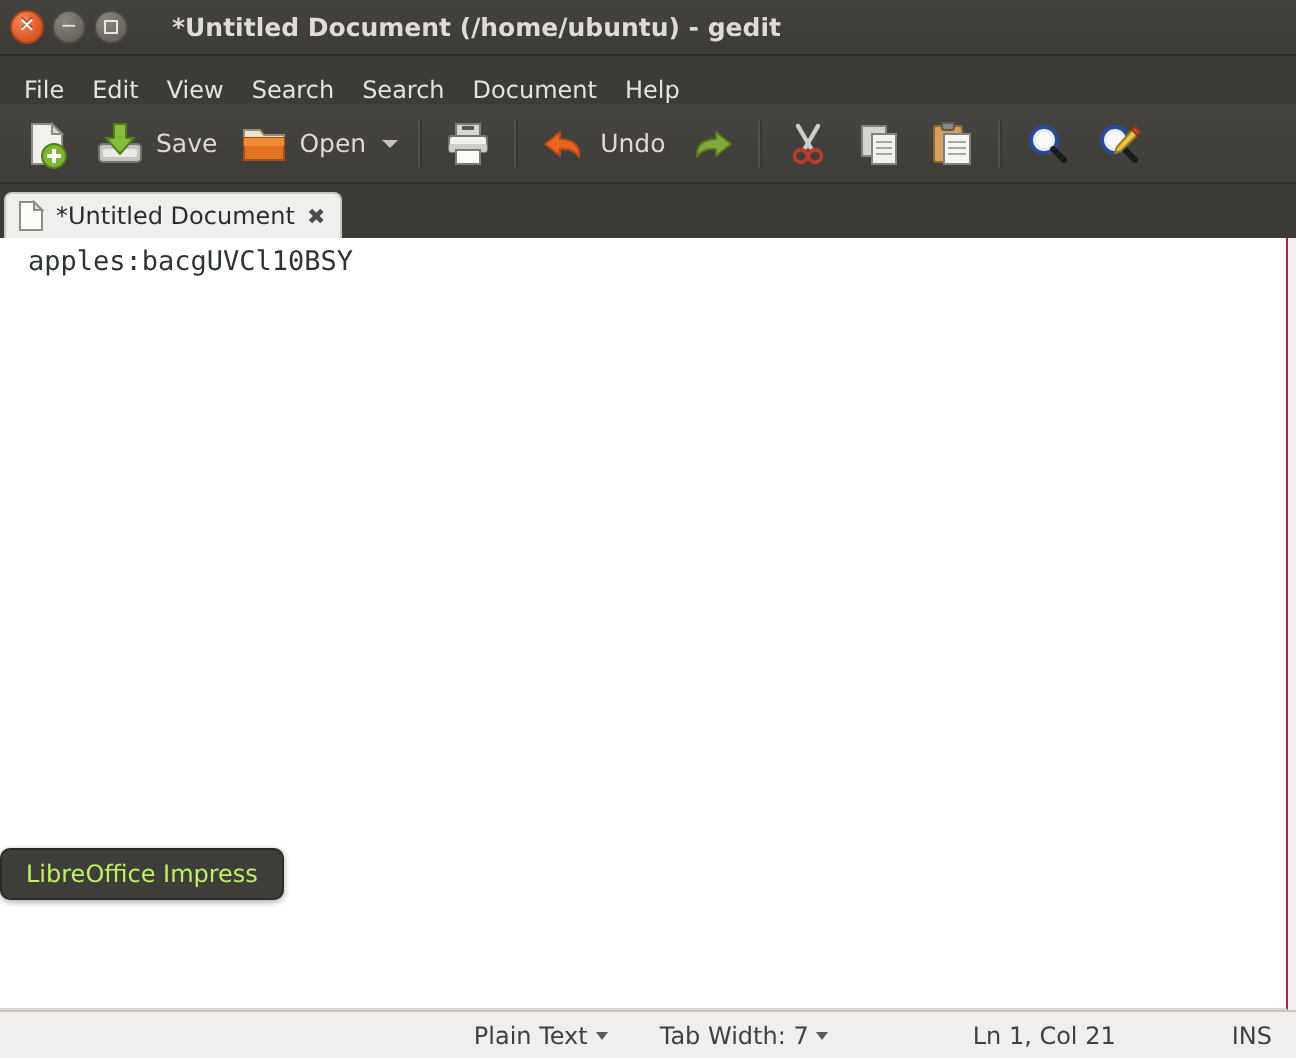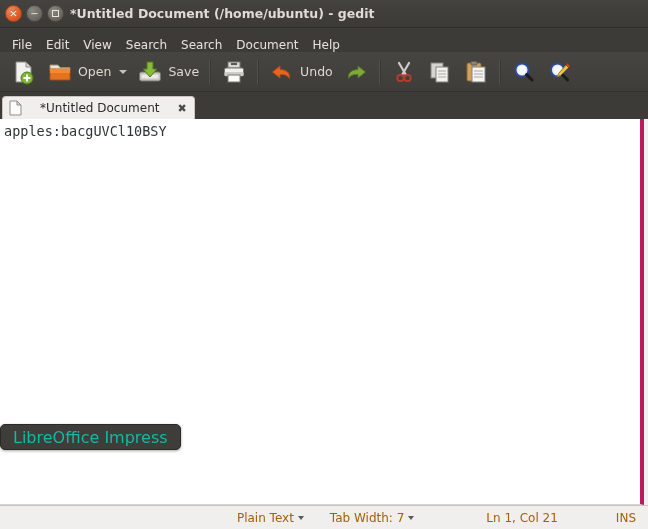--- a/index.html
+++ b/index.html
@@ -60,21 +60,21 @@
     color: #e9e6e1;
   }
   .ctl-max .sq {
     width: 7px; height: 7px;
     border: 1.5px solid #e9e6e1;
     box-sizing: border-box;
   }
   .title-text {
     flex: 1;
     text-align: left;
-    margin-left: 6px;
+    margin-left: 22px;
     color: #dfdcd8;
     font-size: 12.5px;
     font-weight: bold;
     white-space: nowrap;
     overflow: hidden;
     text-overflow: ellipsis;
     padding-right: 10px;
   }
 
   
@@ -143,21 +143,21 @@
     background: #3c3b37;
     display: flex;
     align-items: flex-end;
     padding-left: 2px;
     flex: 0 0 auto;
     box-sizing: border-box;
   }
   .tab {
     display: flex;
     align-items: center;
-    gap: 18px;
+    gap: 6px;
     background: #f0efee;
     border: 1px solid #c9c6c2;
     border-bottom: none;
     border-radius: 4px 4px 0 0;
     height: 23px;
     padding: 0 7px 0 6px;
     box-sizing: border-box;
   }
   .tab-title {
     font-size: 12px;
@@ -180,23 +180,24 @@
     padding: 0 4px 0 0;
     box-sizing: border-box;
   }
   .editor {
     position: absolute;
     left: 0;
     top: 0;
     right: 4px;
     bottom: 0;
     background: #ffffff;
-    border-right: 4px solid #be185d;
+    border-right: 1px solid #be185d;
     border-bottom: 1px solid #d8d5d1;
     overflow: hidden;
+    padding-left: 10px;
   }
   .doc-line {
     font-family: "DejaVu Sans Mono", monospace;
     font-size: 13.5px;
     color: #2e3436;
     white-space: pre;
     padding: 4px 0 0 4px;
     letter-spacing: 0px;
   }
 
@@ -209,22 +210,22 @@
     display: flex;
     align-items: center;
     padding: 0 12px;
     background: #3e3d39;
     border: 1px solid #2b2a28;
     border-radius: 5px;
     box-shadow: 0 1px 3px rgba(0,0,0,.35);
     box-sizing: border-box;
   }
   .tooltip-text {
-    color: #14b8a6;
-    font-size: 16px;
+    color: #bef264;
+    font-size: 12px;
     white-space: nowrap;
   }
 
   
   .statusbar {
     height: 24px;
     background: #f0efee;
     border-top: 1px solid #c9c6c2;
     display: flex;
     align-items: center;
@@ -232,21 +233,21 @@
     gap: 0px;
     flex: 0 0 auto;
     box-sizing: border-box;
     padding-right: 12px;
   }
   .status-item {
     display: flex;
     align-items: center;
     gap: 4px;
     font-size: 12px;
-    color: #a16207;
+    color: #404040;
     white-space: nowrap;
   }
   .status-gap-a { margin-right: 26px; }
   .status-gap-b { margin-right: 72px; }
   .status-gap-c { margin-right: 58px; }
   .caret-dark {
     width: 0; height: 0;
     border-left: 3.5px solid transparent;
     border-right: 3.5px solid transparent;
     border-top: 4px solid #5a5a5a;
@@ -292,37 +293,37 @@
           <circle cx="16" cy="19" r="6" fill="#7fb435"></circle>
           <circle cx="16" cy="19" r="6" fill="none" stroke="#4f7c14" stroke-width="1"></circle>
           <rect x="15" y="15.5" width="2" height="7" fill="#ffffff"></rect>
           <rect x="12.5" y="18" width="7" height="2" fill="#ffffff"></rect>
         </g>
       </svg>
     </div>
 
     <div class="tb-btn">
       <svg class="ico" width="26" height="26" viewBox="0 0 26 26">
-        <path d="M3 6 h8 l2 2.5 h10 v3 h-20 z" fill="#f0e3d2" stroke="#9b8a72" stroke-width="1"></path>
-        <path d="M3 10 h20 v11 h-20 z" fill="#e4731f" stroke="#a84e12" stroke-width="1"></path>
-        <path d="M3 10 h20 v4 h-20 z" fill="#f08a34"></path>
-      </svg>
-      <span class="tb-label">Open</span>
-      <span class="caret"></span>
-    </div>
-
-    <div class="tb-btn">
-      <svg class="ico" width="26" height="26" viewBox="0 0 26 26">
         <rect x="2.5" y="13" width="21" height="9" rx="2" fill="#c6c4bf" stroke="#76746f" stroke-width="1"></rect>
         <rect x="4.5" y="15.5" width="17" height="4" rx="1" fill="#eceae6"></rect>
         <g>
           <path d="M10 3 h6 v7 h4 l-7 8 l-7 -8 h4 z" fill="#86bb3c" stroke="#4f7c14" stroke-width="1"></path>
         </g>
       </svg>
       <span class="tb-label">Save</span>
+    </div>
+
+    <div class="tb-btn">
+      <svg class="ico" width="26" height="26" viewBox="0 0 26 26">
+        <path d="M3 6 h8 l2 2.5 h10 v3 h-20 z" fill="#f0e3d2" stroke="#9b8a72" stroke-width="1"></path>
+        <path d="M3 10 h20 v11 h-20 z" fill="#e4731f" stroke="#a84e12" stroke-width="1"></path>
+        <path d="M3 10 h20 v4 h-20 z" fill="#f08a34"></path>
+      </svg>
+      <span class="tb-label">Open</span>
+      <span class="caret"></span>
     </div>
 
     <div class="tb-sep"></div>
 
     <div class="tb-btn">
       <svg class="ico" width="26" height="26" viewBox="0 0 26 26">
         <rect x="7" y="3" width="12" height="6" fill="#d9d7d2" stroke="#7c7a75" stroke-width="1"></rect>
         <path d="M10 6 h6 v-2 h-6 z" fill="#58564f"></path>
         <rect x="3.5" y="9" width="19" height="8" rx="1.5" fill="#f2f1ee" stroke="#76746f" stroke-width="1"></rect>
         <rect x="3.5" y="13" width="19" height="4" rx="1" fill="#cfcdc8"></rect>

